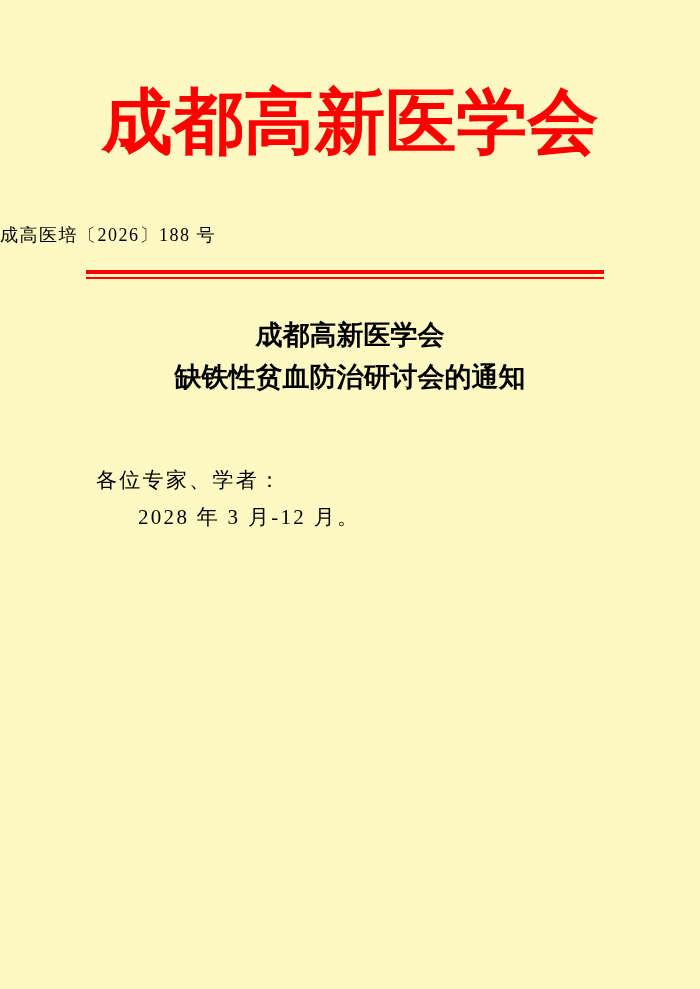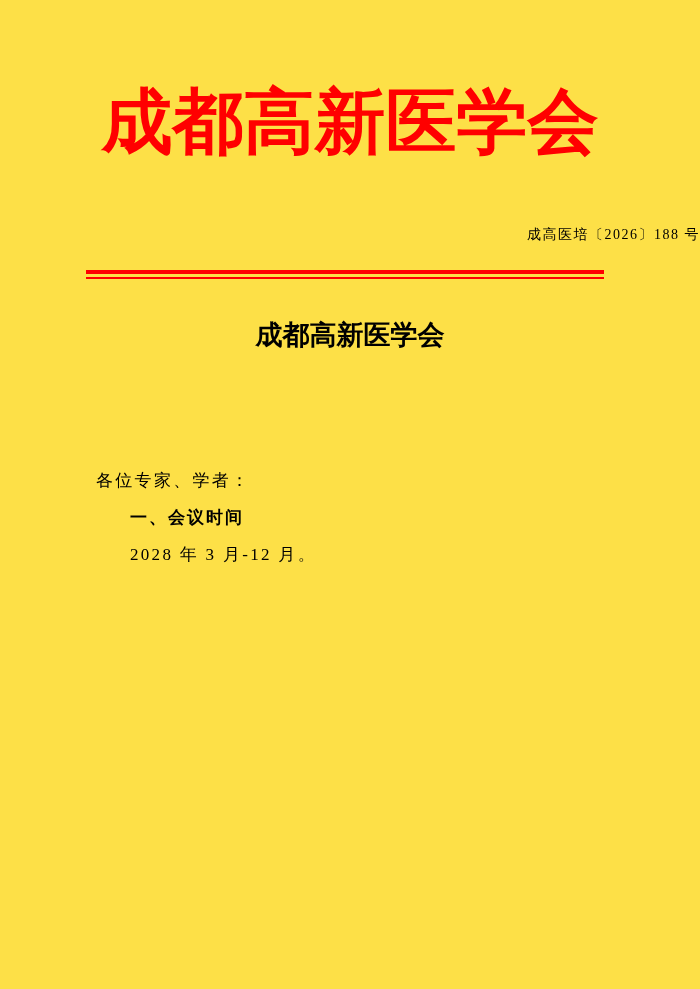--- a/index.html
+++ b/index.html
@@ -4,21 +4,21 @@
 <style>
   html, body {
     margin: 0;
     padding: 0;
     background: #ffffff;
   }
   .page {
     position: relative;
     width: 700px;
     height: 989px;
-    background: #fde047;
+    background: #fef9c3;
     overflow: hidden;
     font-family: "Liberation Serif", "DejaVu Serif", serif;
     color: #000000;
   }
   .org-title {
     position: absolute;
     top: 80px;
     left: 0;
     width: 700px;
     margin: 0;
@@ -28,22 +28,22 @@
     font-weight: bold;
     color: #ff0000;
     letter-spacing: 0;
     white-space: nowrap;
   }
   .doc-number {
     position: absolute;
     top: 222px;
     left: 0;
     width: 700px;
-    text-align: right;
-    font-size: 14px;
+    text-align: left;
+    font-size: 18px;
     line-height: 26px;
     letter-spacing: 1.5px;
     color: #000000;
     white-space: nowrap;
   }
   .red-divider {
     position: absolute;
     top: 270px;
     left: 86px;
     width: 518px;
@@ -66,21 +66,21 @@
     font-size: 27px;
     line-height: 42px;
     font-weight: bold;
     color: #000000;
   }
   .notice-body {
     position: absolute;
     top: 462px;
     left: 96px;
     width: 504px;
-    font-size: 17px;
+    font-size: 21px;
     line-height: 37px;
     letter-spacing: 2.3px;
     text-align: justify;
     color: #000000;
   }
   .notice-body p {
     margin: 0;
     padding: 0;
   }
   .para-indent {
@@ -102,21 +102,21 @@
 
   <div class="doc-number">成高医培〔2026〕188 号</div>
 
   <div class="red-divider">
     <div class="divider-thick"></div>
     <div class="divider-thin"></div>
   </div>
 
   <div class="notice-title">
     <div>成都高新医学会</div>
+    <div>缺铁性贫血防治研讨会的通知</div>
   </div>
 
   <div class="notice-body">
     <p class="salutation">各位专家、学者：</p>
-    <p class="section-heading">一、会议时间</p>
     <p class="para-indent">2028 年 3 月-12 月。</p>
   </div>
 
 </div>
 
 </body></html>

